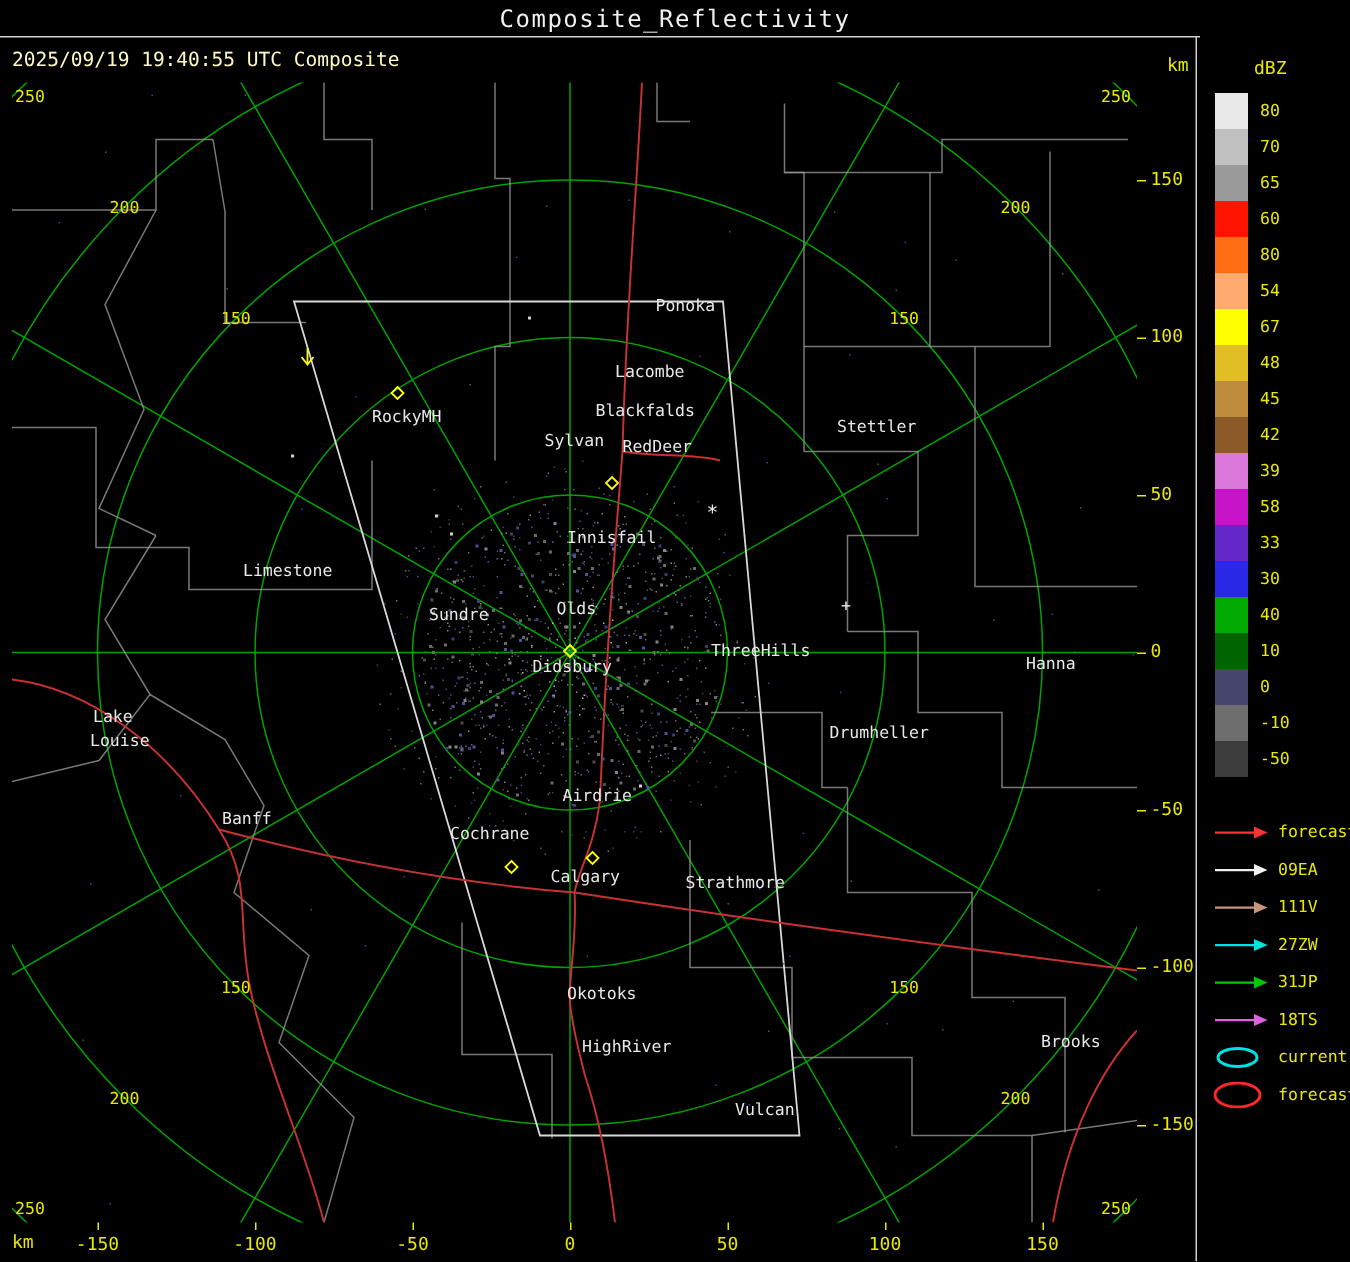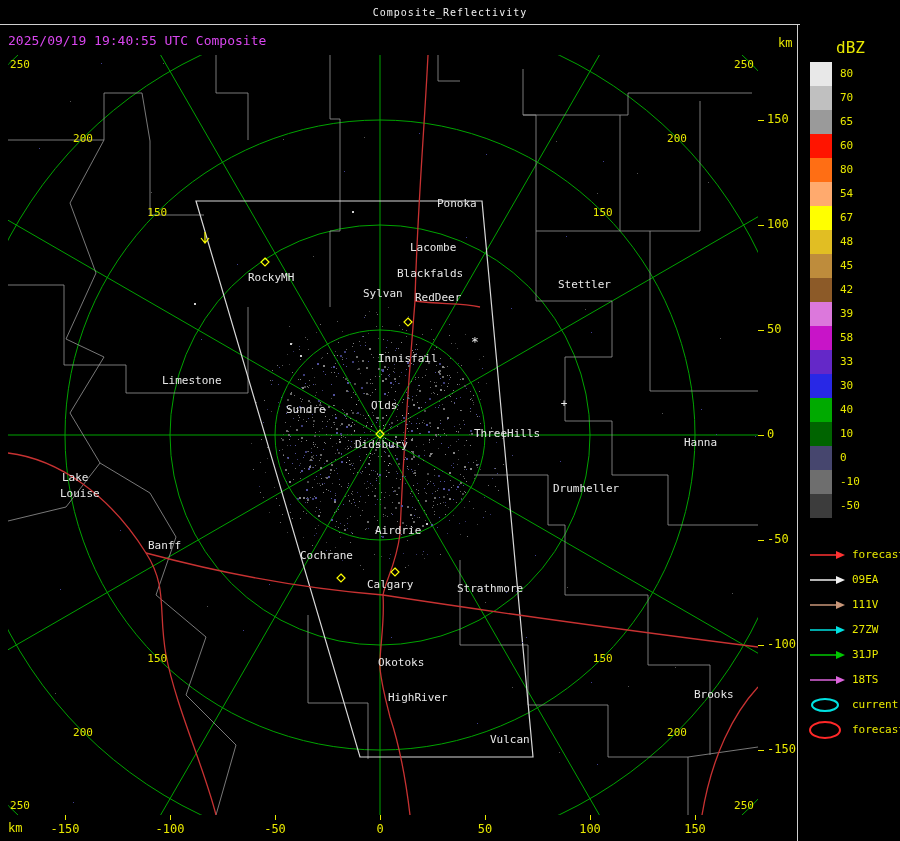--- a/index.html
+++ b/index.html
@@ -1,32 +1,32 @@
 <!DOCTYPE html>
 <html><head>
 <meta charset="utf-8">
 <style>
   html,body{margin:0;padding:0;background:#000;}
   body{width:900px;height:841px;position:relative;overflow:hidden;
        font-family:"DejaVu Sans Mono",monospace;color:#e8e8e8;}
   .title-bar{position:absolute;left:0;top:0;width:900px;height:24px;
        border-bottom:1px solid #cfcfcf;display:flex;align-items:center;justify-content:center;
-       font-size:10px;letter-spacing:1px;color:#f0f0f0;background:#000;}
-  .timestamp{position:absolute;left:8px;top:33px;color:#d946ef;font-size:13px;}
+       font-size:16px;letter-spacing:1px;color:#f0f0f0;background:#000;}
+  .timestamp{position:absolute;left:8px;top:33px;color:#fef9c3;font-size:13px;}
   .km-top{position:absolute;left:778px;top:36px;color:#e8e800;font-size:12px;}
   .v-divider{position:absolute;left:797px;top:24px;width:1px;height:817px;background:#cfcfcf;}
   #map-wrap{position:absolute;left:8px;top:55px;width:750px;height:760px;}
   #right-axis{position:absolute;left:758px;top:0;width:42px;height:841px;}
   #bottom-axis{position:absolute;left:0;top:815px;width:796px;height:26px;}
   .axis-label{position:absolute;color:#e8e800;font-size:12px;white-space:nowrap;}
   .tick-h{position:absolute;width:6px;height:1px;background:#e8e800;}
   .tick-v{position:absolute;width:1px;height:5px;background:#e8e800;}
   .km-bottom{position:absolute;left:8px;top:821px;color:#e8e800;font-size:12px;}
   .legend{position:absolute;left:800px;top:24px;width:100px;height:817px;background:#000;}
-  .dbz-title{position:absolute;left:36px;top:14px;color:#e8e800;font-size:16px;}
+  .dbz-title{position:absolute;left:36px;top:14px;color:#e8e800;font-size:12px;}
   #legend-entries{position:absolute;left:10px;top:38px;}
   .dbz-row{display:flex;align-items:center;height:24px;}
   .dbz-swatch{width:22px;height:24px;}
   .dbz-value{margin-left:8px;color:#e8e800;font-size:11px;line-height:24px;}
   #legend-vectors{position:absolute;left:8px;top:518px;}
   .vec-row{display:flex;align-items:center;height:25px;}
   .vec-label{margin-left:6px;color:#e8e800;font-size:11px;}
 </style>
 </head>
 <body>

